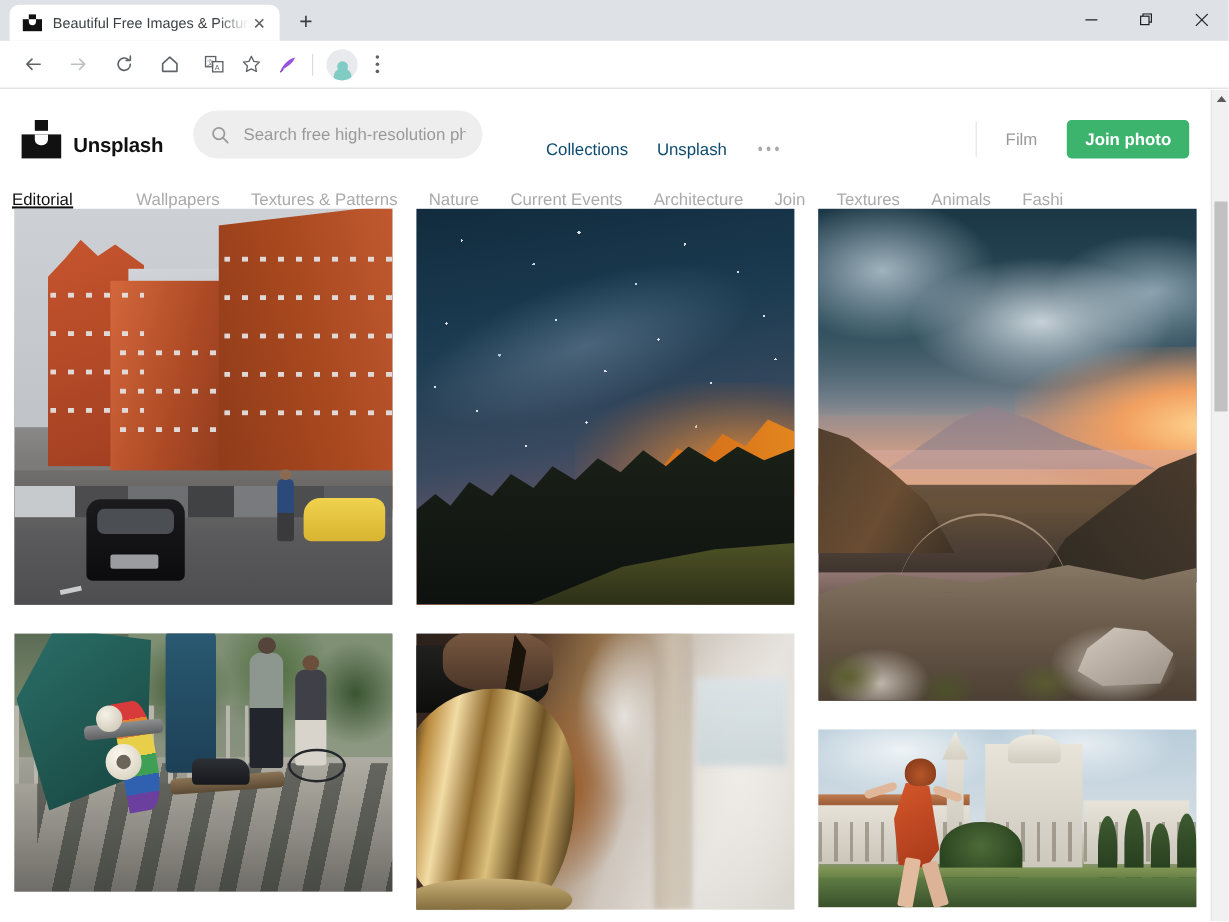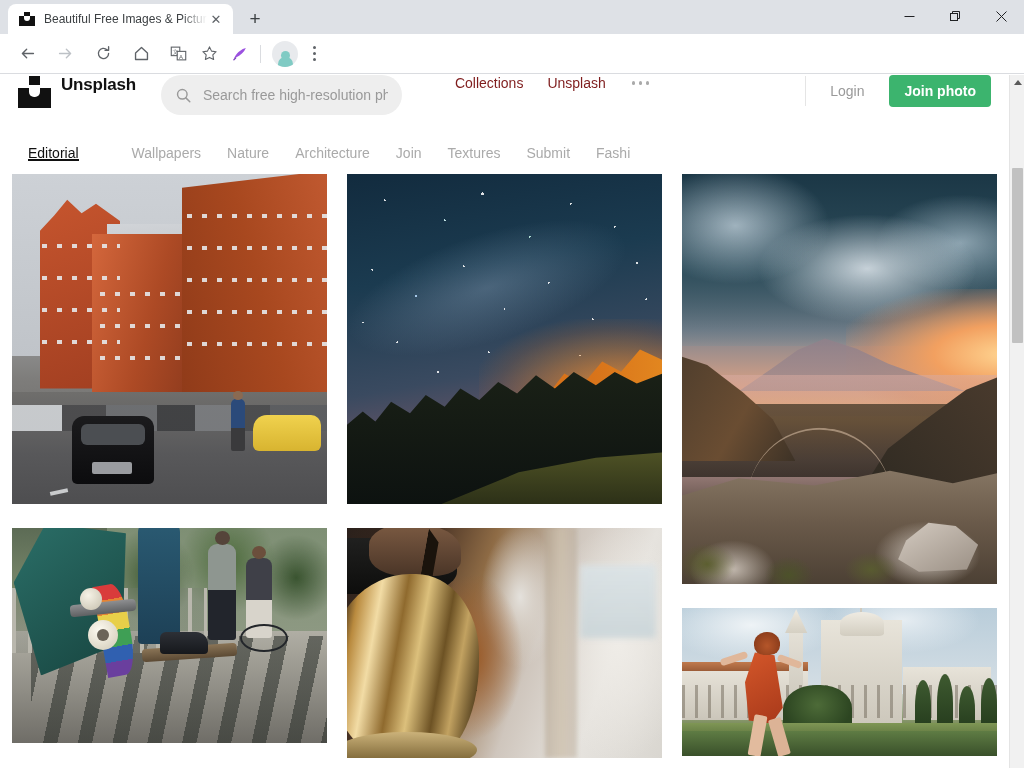--- a/index.html
+++ b/index.html
@@ -108,21 +108,21 @@
 
   
   .viewport {
     position: absolute; left: 0; top: 75px; width: 1024px; height: 693px;
     background: #ffffff; overflow: hidden;
   }
   .page { width: 1009px; height: 693px; position: relative; background: #fff; }
 
   
   .us-header {
-    height: 57px; display: flex; align-items: flex-start; padding: 0 18px;
+    height: 57px; display: flex; align-items: flex-end; padding: 0 18px;
     background: #fff;
   }
   .us-logo { width: 33px; height: 33px; position: relative; flex: 0 0 33px; }
   .us-logo .lg-top { position: absolute; left: 11px; top: 1px; width: 11px; height: 9px; background: #111; }
   .us-logo .lg-body { position: absolute; left: 0; top: 13px; width: 33px; height: 20px; background: #111; }
   .us-logo .lg-notch {
     position: absolute; left: 11px; top: 13px; width: 11px; height: 9px; background: #fff;
     border-radius: 0 0 5px 5px;
   }
   .us-wordmark { font-size: 17px; font-weight: bold; color: #111; margin-left: 10px; letter-spacing: -0.2px; }
@@ -134,41 +134,41 @@
   }
   .us-search .mag { flex: 0 0 17px; color: #999; display: flex; align-items: center; }
   .us-search-input {
     border: none; background: transparent; outline: none;
     font-family: "Liberation Sans", sans-serif; font-size: 14px; color: #333;
     margin-left: 11px; width: 100%; height: 100%;
   }
   .us-search-input::placeholder { color: #999; }
 
   .us-nav { display: flex; align-items: center; margin-left: 53px; gap: 24px; }
-  .us-nav-link { font-size: 14px; color: #7f1d1d; }
+  .us-nav-link { font-size: 14px; color: #0c4a6e; }
   .us-more { display: flex; gap: 3.5px; align-items: center; padding: 4px 2px; }
   .us-more span { width: 3.5px; height: 3.5px; border-radius: 50%; background: #aaa; display: block; }
 
   .us-right { margin-left: auto; display: flex; align-items: center; }
   .btn-submit {
     height: 32px; padding: 0 15px; border: 1px solid #d1d1d1; border-radius: 4px;
     background: #fff; font-size: 14px; color: #999;
     display: flex; align-items: center; font-family: "Liberation Sans", sans-serif;
   }
   .hdr-sep { width: 1px; height: 30px; background: #e5e5e5; margin: 0 24px; }
   .btn-login { font-size: 14px; color: #999; }
   .btn-join {
     height: 32px; padding: 0 15px; margin-left: 25px; border-radius: 4px; border: none;
     background: #3cb46e; color: #fff; font-size: 14px; font-weight: bold;
     display: flex; align-items: center; font-family: "Liberation Sans", sans-serif;
   }
 
   
   .us-tabs {
-    height: 42px; display: flex; align-items: center; padding-left: 28px;
+    height: 42px; display: flex; align-items: flex-end; padding-left: 10px;
     white-space: nowrap; overflow: hidden; position: relative;
   }
   .us-tab {
     display: flex; align-items: center; font-size: 14px; color: #aaa;
     padding: 0; margin-right: 26px; position: relative;
   }
   .us-tab.active { color: #111; }
   .us-tab.active::after {
     content: ""; position: absolute; left: 0; right: 0; bottom: 0;
     height: 2px; background: #111;
@@ -727,34 +727,36 @@
           <span class="us-nav-link">Unsplash</span>
           <span class="us-more">
             <span></span>
               <span></span>
               <span></span>
           </span>
         </div>
 
         <div class="us-right">
           <span class="hdr-sep"></span>
-          <span class="btn-login">Login</span>
+          <span class="btn-login">Film</span>
           <button class="btn-join">Join photo</button>
         </div>
       </div>
 
       <div class="us-tabs">
         <span class="us-tab active">Editorial</span>
         <span class="tab-divider"></span>
         <span class="us-tab">Wallpapers</span>
+        <span class="us-tab">Textures &amp; Patterns</span>
         <span class="us-tab">Nature</span>
+        <span class="us-tab">Current Events</span>
         <span class="us-tab">Architecture</span>
         <span class="us-tab">Join</span>
         <span class="us-tab">Textures</span>
-        <span class="us-tab">Submit</span>
+        <span class="us-tab">Animals</span>
         <span class="us-tab">Fashi</span>
       </div>
 
       <div class="grid">
 
         <div class="col">
           <div class="photo ph-london">
             <div class="sky"></div>
             <div class="bldg-left"></div>
             <div class="bldg-mid"></div>

